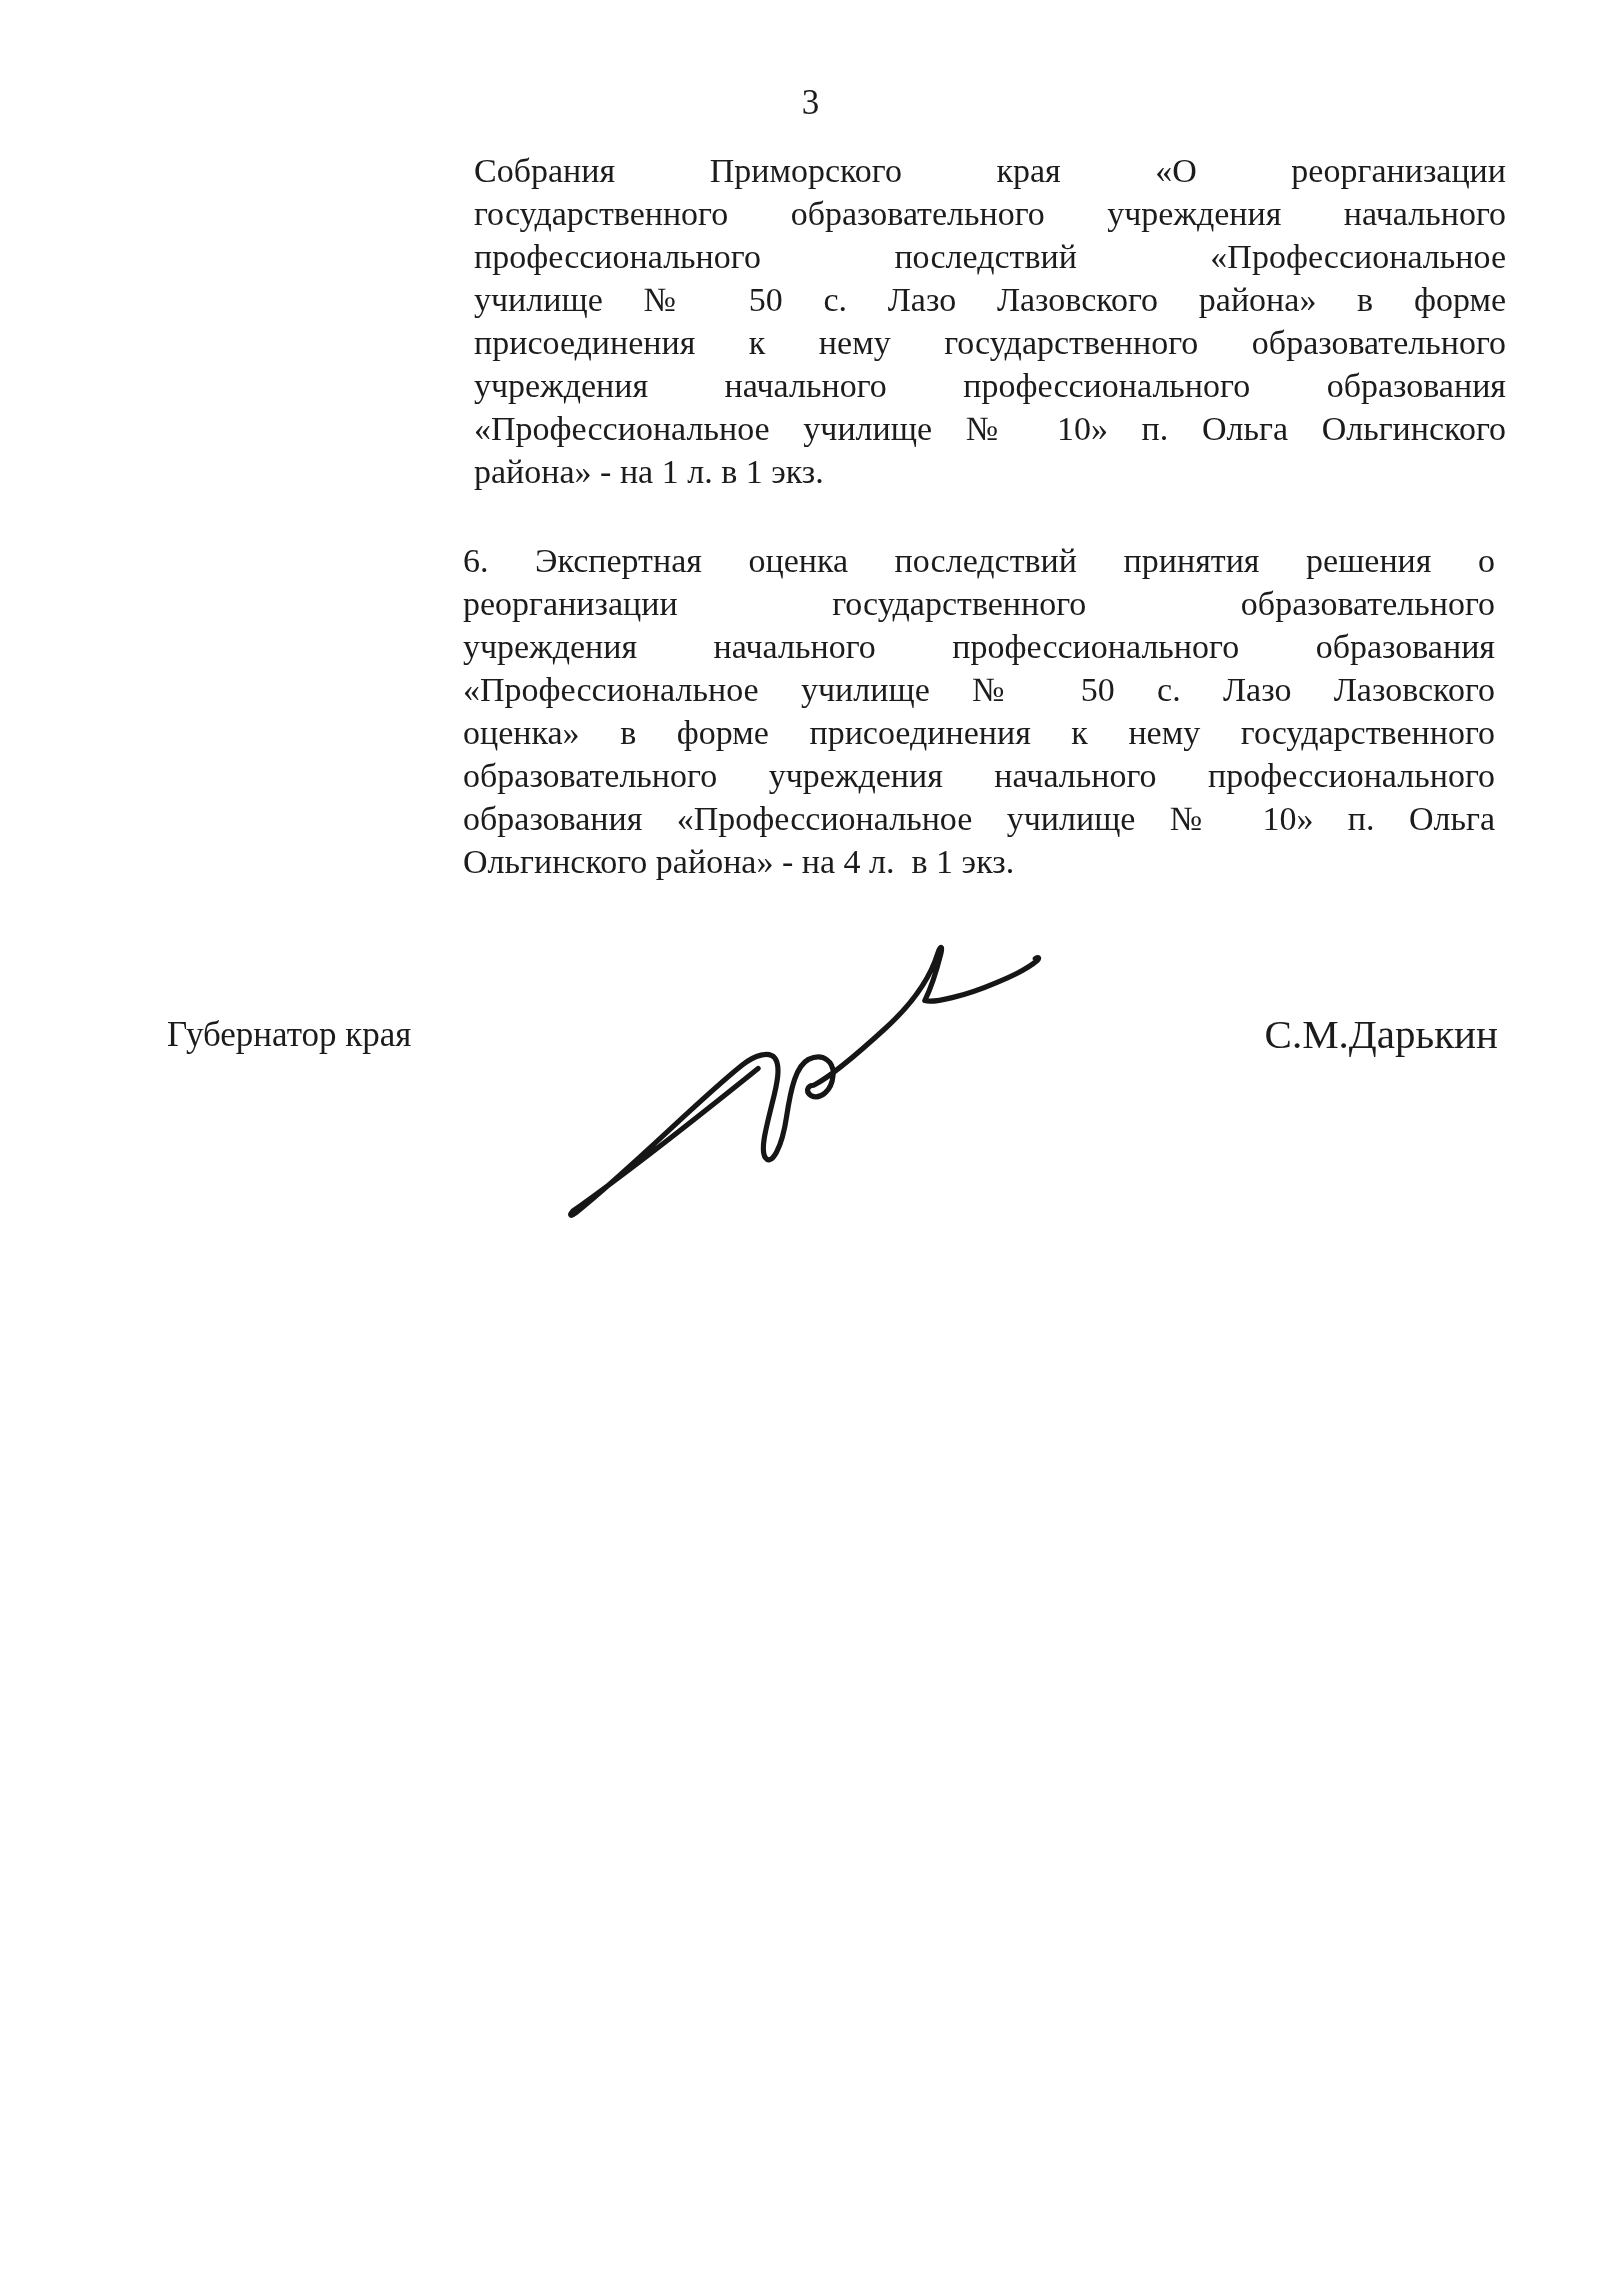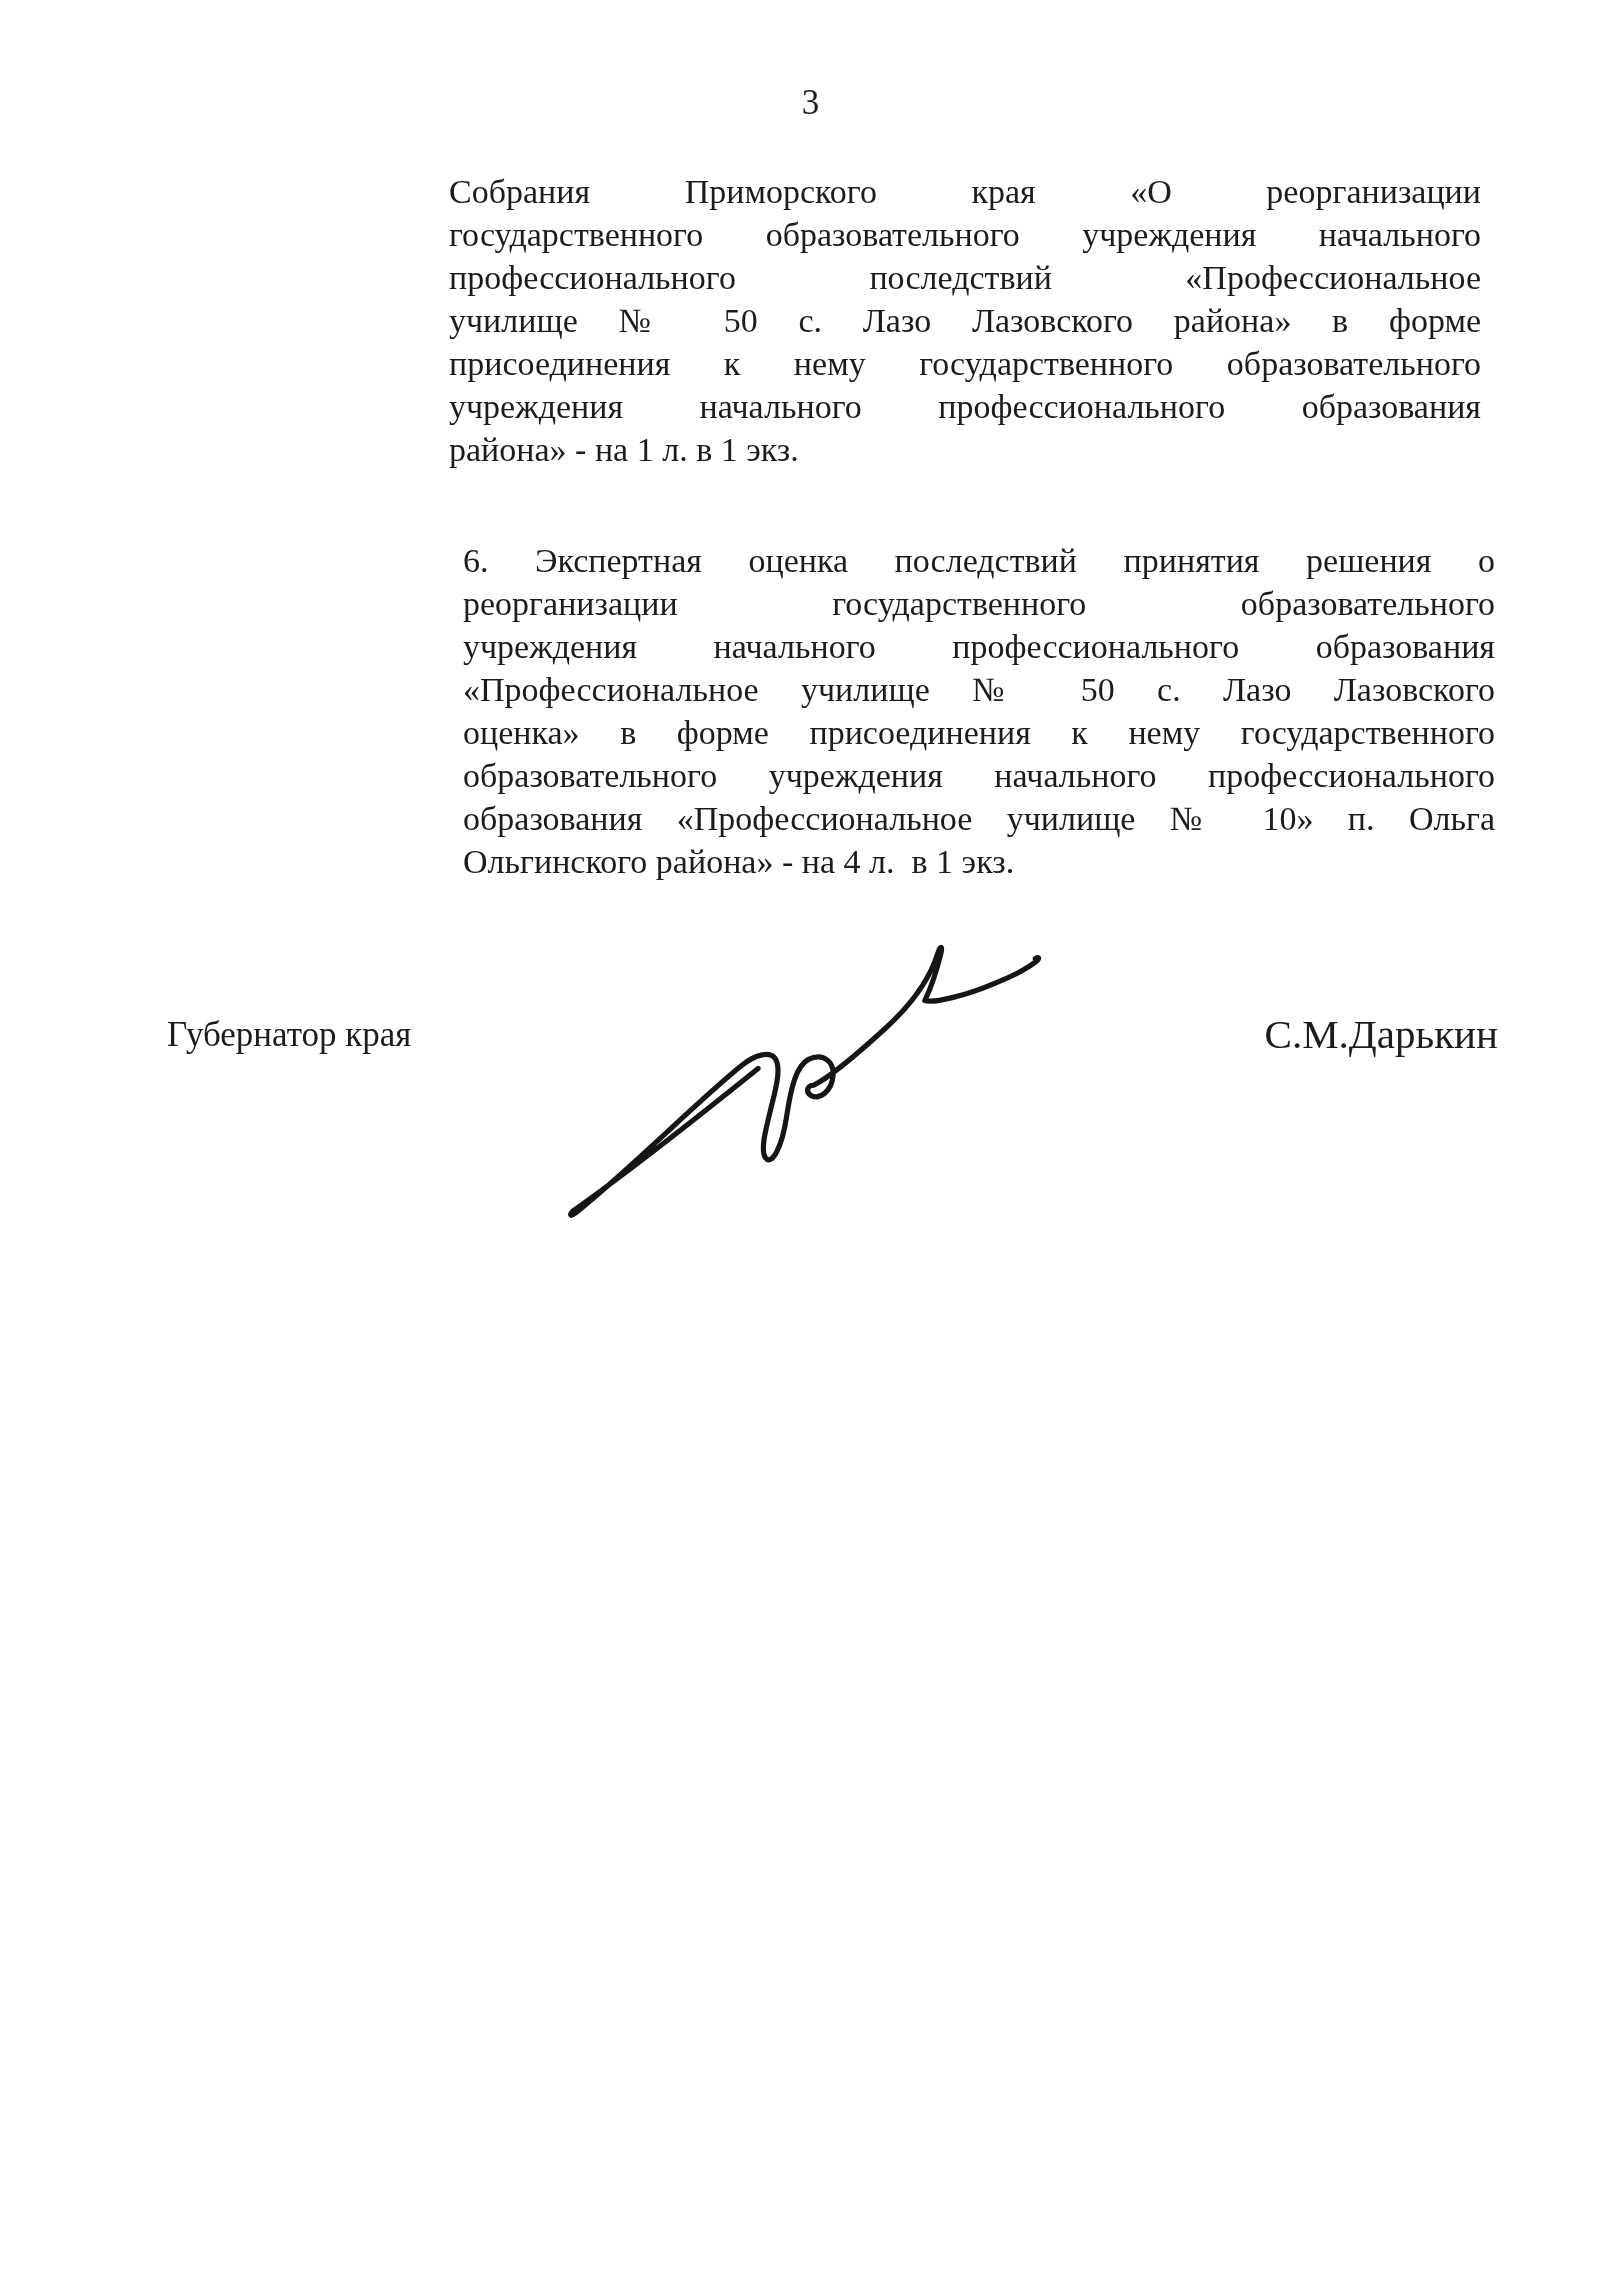--- a/index.html
+++ b/index.html
@@ -20,21 +20,21 @@
     width: 1621px;
     text-align: center;
     font-size: 35px;
     line-height: 35px;
   }
   .para {
     position: absolute;
     left: 449px;
     width: 1032px;
   }
-  .para1 { top: 170px; }
+  .para1 { top: 149px; margin-left: 25px; }
   .para2 { top: 539px; margin-left: 14px; }
   .line {
     font-size: 34px;
     line-height: 43px;
     text-align: justify;
     text-align-last: justify;
     text-justify: inter-word;
   }
   .line.last { text-align-last: left; }
   .sig-title {
@@ -68,20 +68,21 @@
 
   <div class="page-number">3</div>
 
   <div class="para para1">
     <div class="line">Собрания Приморского края «О реорганизации</div>
     <div class="line">государственного образовательного учреждения начального</div>
     <div class="line">профессионального последствий «Профессиональное</div>
     <div class="line">училище №&nbsp;50 с.&nbsp;Лазо Лазовского района» в форме</div>
     <div class="line">присоединения к нему государственного образовательного</div>
     <div class="line">учреждения начального профессионального образования</div>
+    <div class="line">«Профессиональное училище №&nbsp;10» п.&nbsp;Ольга Ольгинского</div>
     <div class="line last">района» - на 1 л. в 1 экз.</div>
   </div>
 
   <div class="para para2">
     <div class="line">6.&nbsp;Экспертная оценка последствий принятия решения о</div>
     <div class="line">реорганизации государственного образовательного</div>
     <div class="line">учреждения начального профессионального образования</div>
     <div class="line">«Профессиональное училище №&nbsp;50 с.&nbsp;Лазо Лазовского</div>
     <div class="line">оценка» в форме присоединения к нему государственного</div>
     <div class="line">образовательного учреждения начального профессионального</div>

